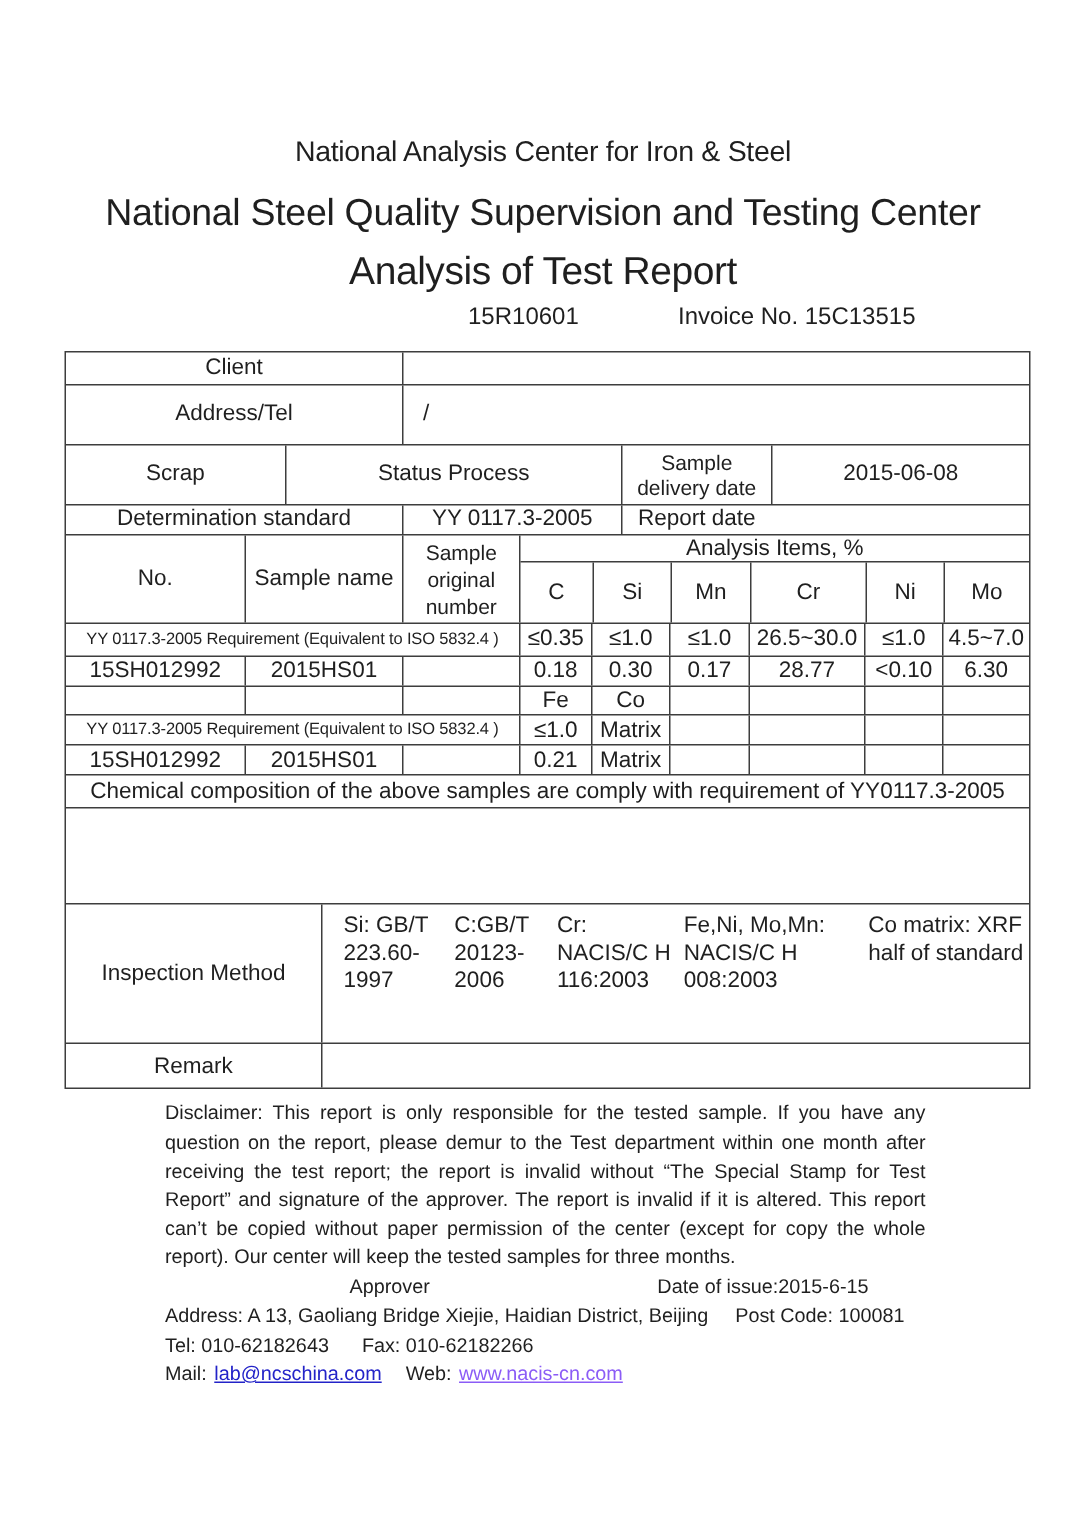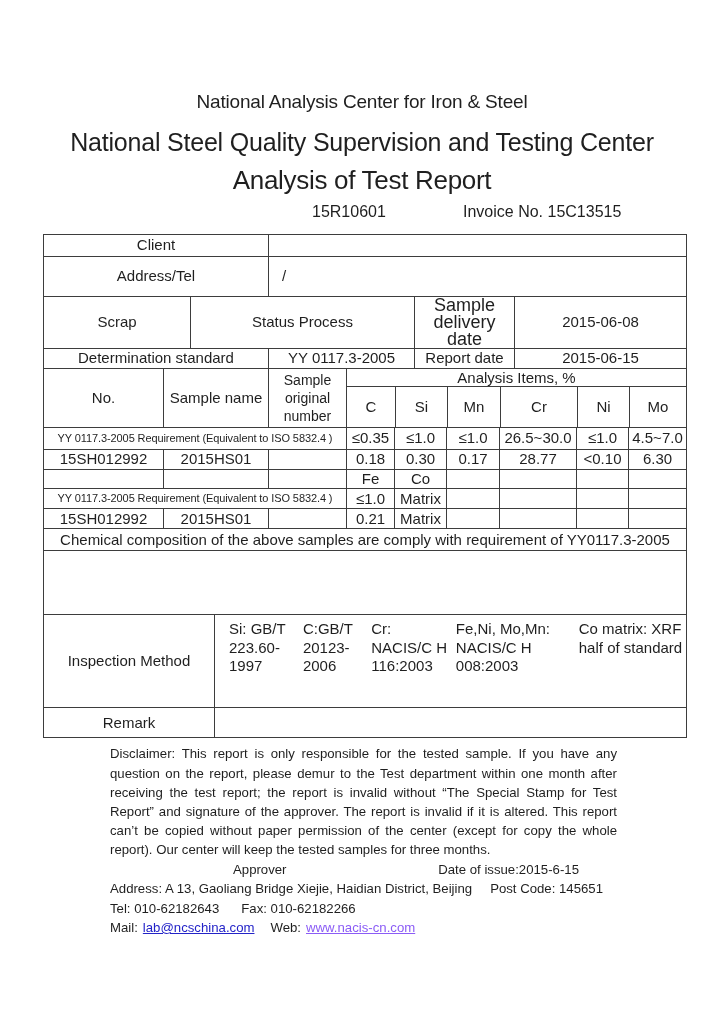--- a/index.html
+++ b/index.html
@@ -11,21 +11,21 @@
   }
   .page { width: 724px; height: 1024px; padding-top: 88px; }
 
   
   .hdr { text-align: center; }
   .org1 { font-size: 19px; font-weight: 400; line-height: 28px; letter-spacing: -0.2px; }
   .org2 { font-size: 25px; font-weight: 400; line-height: 28px; margin-top: 12px; letter-spacing: -0.2px; }
   .title { font-size: 26px; font-weight: 400; line-height: 36px; margin-top: 6px; letter-spacing: -0.3px; }
   .subline { position: relative; height: 26px; margin-top: 2px; font-size: 16px; }
   .subline .repno  { position: absolute; left: 312px; top: 3px; }
-  .subline .invno  { position: absolute; left: 463px; top: 3px; }
+  .subline .invno  { position: absolute; left: 452px; top: 3px; }
 
   
   .doc-table { width: 644px; margin: 8px 0 0 43px; border: 1px solid #3d3d3d; }
   .trow { display: flex; border-top: 1px solid #3d3d3d; align-items: stretch; }
   .trow:first-child { border-top: none; }
   .tcell {
     border-left: 1px solid #3d3d3d;
     display: flex; align-items: center; justify-content: center;
     text-align: center; overflow: hidden; line-height: 1.22;
   }
@@ -45,21 +45,21 @@
   .e1 { width: 52px; flex: 0 0 52px; }
   .e2 { width: 53px; flex: 0 0 53px; }
   .e3 { width: 77px; flex: 0 0 77px; }
   .e4 { width: 52px; flex: 0 0 52px; }
   .e5 { flex: 1 1 auto; }
 
   .h21 { min-height: 21px; } .h40 { min-height: 40px; } .h20 { min-height: 20px; }
   .h56 { min-height: 56px; } .h22 { min-height: 22px; } .h17 { min-height: 17px; }
   .h64 { min-height: 64px; } .h93 { min-height: 93px; } .h30 { min-height: 30px; }
 
-  .delivery { font-size: 18px; line-height: 17px; }
+  .delivery { font-size: 14px; line-height: 17px; }
   .origcol  { font-size: 14px; line-height: 18px; padding: 2px 21px; }
   .small-req { font-size: 11px; letter-spacing: -0.1px; }
 
   .items-block { display: flex; flex-direction: column; flex: 1 1 auto; border-left: 1px solid #3d3d3d; }
   .items-head { height: 18px; display: flex; align-items: center; justify-content: center; border-bottom: 1px solid #3d3d3d; }
   .items-cols { display: flex; flex: 1 1 auto; }
   .items-cols .tcell { border-left: 1px solid #3d3d3d; }
   .items-cols .tcell:first-child { border-left: none; }
 
   .method-val { align-items: flex-start; justify-content: center; padding: 5px 0 5px 14px; text-align: left; }
@@ -108,21 +108,20 @@
       <div class="tcell w146">Scrap</div>
       <div class="tcell w224">Status Process</div>
       <div class="tcell w100 delivery">Sample delivery date</div>
       <div class="tcell grow">2015-06-08</div>
     </div>
 
     <div class="trow h20">
       <div class="tcell w224">Determination standard</div>
       <div class="tcell w146">YY 0117.3-2005</div>
       <div class="tcell w100">Report date</div>
-      <div class="tcell grow">2015-06-15</div>
     </div>
 
     <div class="trow h56">
       <div class="tcell w119">No.</div>
       <div class="tcell w105">Sample name</div>
       <div class="tcell w78 origcol">Sample original number</div>
       <div class="items-block">
         <div class="items-head">Analysis Items, %</div>
         <div class="items-cols">
           <div class="tcell e0">C</div>
@@ -220,21 +219,21 @@
   <div class="notes">
     <div class="disclaimer">Disclaimer: This report is only responsible for the tested sample. If you have any question on the report, please demur to the Test department within one month after receiving the test report; the report is invalid without “The Special Stamp for Test Report” and signature of the approver. The report is invalid if it is altered. This report can’t be copied without paper permission of the center (except for copy the whole report). Our center will keep the tested samples for three months.</div>
 
     <div class="fline">
       <span class="approver">Approver</span>
       <span class="issue">Date of issue:2015-6-15</span>
     </div>
 
     <div class="fline">
       <span>Address: A 13, Gaoliang Bridge Xiejie, Haidian District, Beijing</span>
-      <span class="postcode">Post Code: 145651</span>
+      <span class="postcode">Post Code: 100081</span>
     </div>
 
     <div class="fline">
       <span>Tel: 010-62182643</span>
       <span class="faxno">Fax: 010-62182266</span>
     </div>
 
     <div class="fline">
       <span>Mail:</span>
       <span class="gap4"></span>

